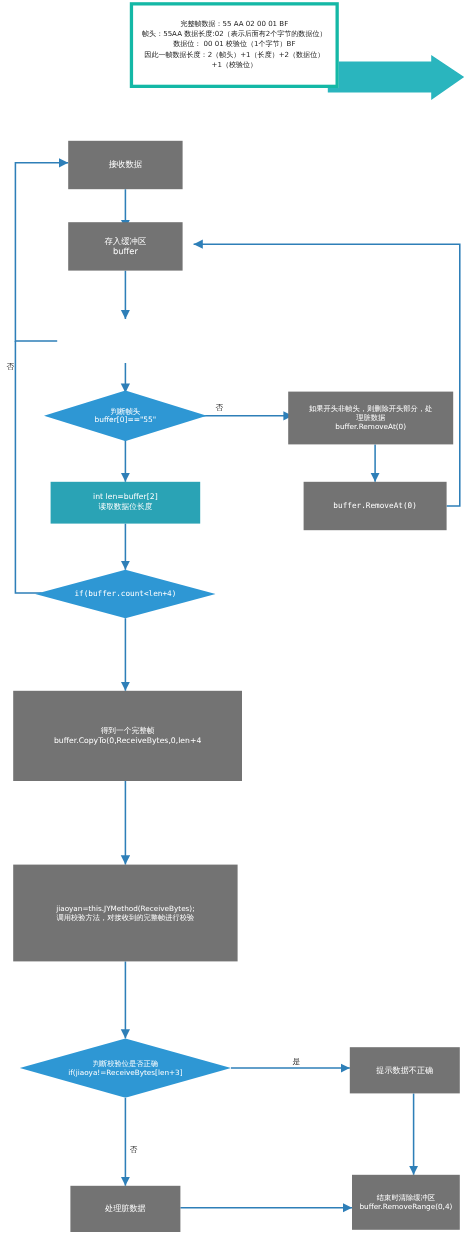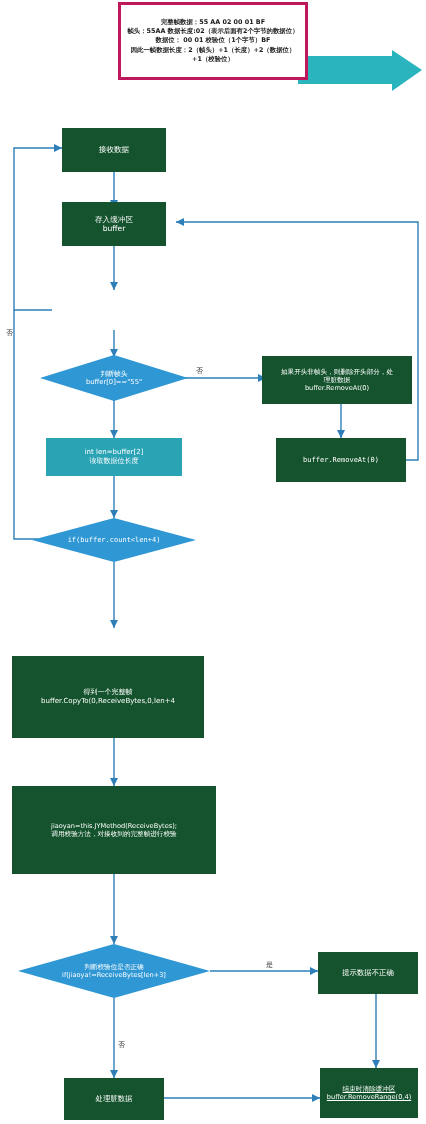--- a/index.html
+++ b/index.html
@@ -15,41 +15,40 @@
 
   .node{
     position:absolute;
     box-sizing:border-box;
     display:flex;align-items:center;justify-content:center;
     text-align:center;
     color:#ffffff;
     line-height:1.25;
     white-space:pre-line;
   }
-  .proc{background:#14532d;}
+  .proc{background:#737373;}
   .proc-teal{background:#2AA3B5;}
   .diamond-wrap{position:absolute;}
   .diamond-wrap svg{position:absolute;left:0;top:0;}
   .diamond-label{
     position:absolute;inset:0;
     display:flex;align-items:center;justify-content:center;
     color:#fff;text-align:center;white-space:pre-line;line-height:1.25;
   }
   .callout{
     position:absolute;
     box-sizing:border-box;
     background:#ffffff;
-    border:3px solid #be185d;
+    border:3px solid #14b8a6;
     color:#1b1b1b;
     text-align:center;
     line-height:1.45;
     white-space:pre-line;
     display:flex;align-items:center;justify-content:center;
     padding:3px 6px;
-    font-weight:bold;
   }
   .callout-tail{position:absolute;}
   .edge-label{
     position:absolute;
     color:#333;
     background:transparent;
     line-height:1;
   }
   .mono{font-family:"DejaVu Sans Mono","Liberation Mono",monospace;}
 </style>
@@ -131,39 +130,39 @@
   <div class="node proc-teal" style="left:46px;top:438px;width:136px;height:38px;font-size:7px;">int len=buffer[2]
 读取数据位长度</div>
 
   <div class="diamond-wrap" style="left:32px;top:518px;width:164px;height:44px;">
     <svg width="164" height="44" viewBox="0 0 164 44">
         <polygon points="82,0 164,22 82,44 0,22" fill="#2E97D4"></polygon>
       </svg>
     <div class="diamond-label mono" style="font-size:7px;">if(buffer.count&lt;len+4)</div>
   </div>
 
-  <div class="node proc" style="left:12px;top:656px;width:192px;height:82px;font-size:7px;padding:0 3px;">得到一个完整帧
+  <div class="node proc" style="left:12px;top:628px;width:208px;height:82px;font-size:7px;padding:0 3px;">得到一个完整帧
 buffer.CopyTo(0,ReceiveBytes,0,len+4</div>
 
   <div class="node proc" style="left:12px;top:786px;width:204px;height:88px;font-size:6.6px;padding:16px 3px;">jiaoyan=this.JYMethod(ReceiveBytes);
 调用校验方法，对接收到的完整帧进行校验</div>
 
   <div class="diamond-wrap" style="left:18px;top:944px;width:192px;height:54px;">
     <svg width="192" height="54" viewBox="0 0 192 54">
         <polygon points="96,0 192,27 96,54 0,27" fill="#2E97D4"></polygon>
       </svg>
     <div class="diamond-label" style="font-size:6.6px;">判断校验位是否正确
 if(jiaoya!=ReceiveBytes[len+3]</div>
   </div>
 
   <div class="node proc" style="left:318px;top:952px;width:100px;height:42px;font-size:7.4px;">提示数据不正确</div>
 
   <div class="node proc" style="left:64px;top:1078px;width:100px;height:42px;font-size:7.4px;">处理脏数据</div>
 
-  <div class="node proc" style="left:320px;top:1068px;width:98px;height:50px;font-size:6.6px;padding:0 0;text-decoration:underline;">结束时清除缓冲区
+  <div class="node proc" style="left:320px;top:1068px;width:98px;height:50px;font-size:6.6px;padding:0 0;">结束时清除缓冲区
 buffer.RemoveRange(0,4)</div>
 
   <div class="edge-label" style="left:6px;top:330px;font-size:7px;">否</div>
   <div class="edge-label" style="left:196px;top:368px;font-size:7px;">否</div>
   <div class="edge-label" style="left:266px;top:962px;font-size:7px;">是</div>
   <div class="edge-label" style="left:118px;top:1042px;font-size:7px;">否</div>
 
 </div>
 
 </body></html>

